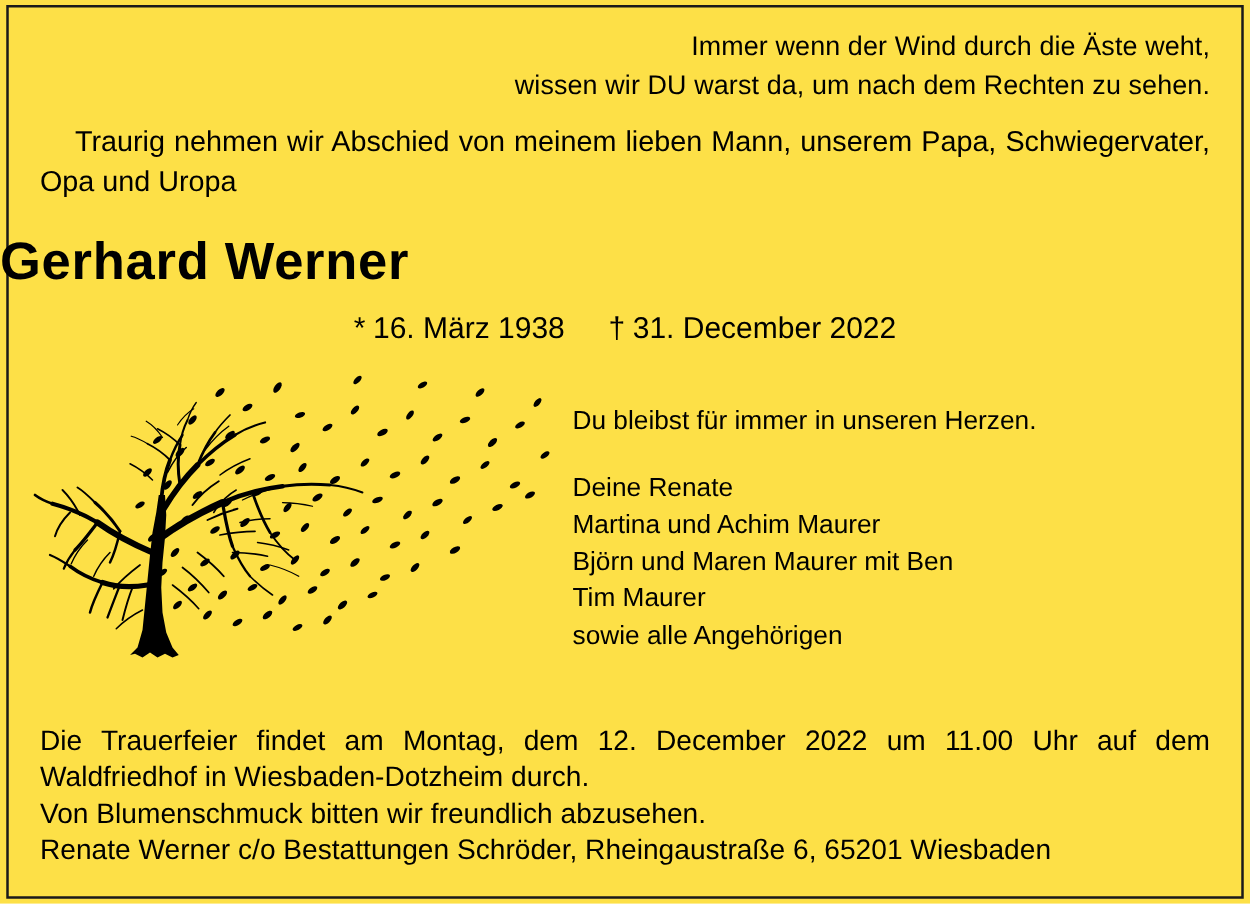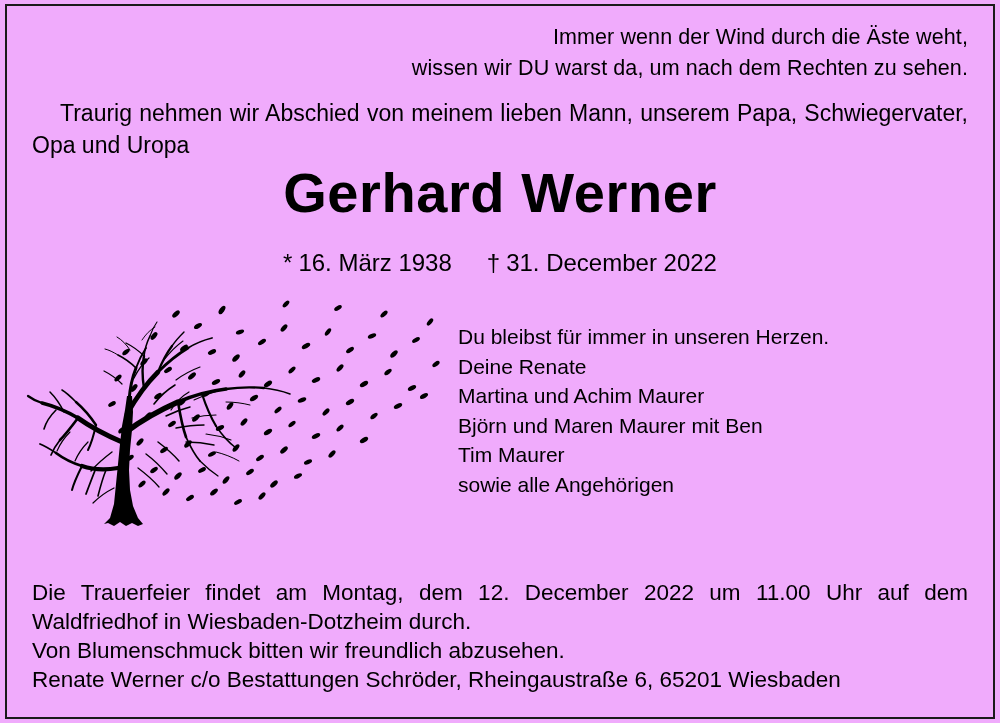--- a/index.html
+++ b/index.html
@@ -11,21 +11,21 @@
   body {
     font-family: "Liberation Sans", sans-serif;
     color: #000000;
     -webkit-font-smoothing: antialiased;
   }
 
   .obituary {
     position: relative;
     width: 1000px;
     height: 723px;
-    background: #f0abfc;
+    background: #fde047;
     box-sizing: border-box;
     overflow: hidden;
   }
 
   
   .frame-outer {
     position: absolute;
     left: 5px;
     top: 4px;
     right: 5px;
@@ -76,23 +76,22 @@
     white-space: normal;
     margin-left: 28px;
   }
   .intro .intro-line-2 { display: block; }
 
   
   .deceased-name {
     position: absolute;
     left: 0;
     right: 0;
-    top: 164px;
-    text-align: center;
-    font-size: 56px;
+    top: 180px;
+    font-size: 42px;
     font-weight: bold;
     letter-spacing: 0.6px;
     line-height: 58px;
   }
 
   
   .dates {
     position: absolute;
     left: 0;
     right: 0;
@@ -118,21 +117,21 @@
   
   .tribute {
     position: absolute;
     left: 458px;
     top: 322px;
     width: 520px;
     font-size: 21px;
     line-height: 29.5px;
   }
   .tribute .tribute-line { display: block; white-space: nowrap; }
-  .tribute .mourners { }
+  .tribute .mourners { margin-top: 24px; }
 
   
   .details {
     position: absolute;
     left: 32px;
     top: 578px;
     width: 936px;
     font-size: 22.5px;
     line-height: 29px;
   }

